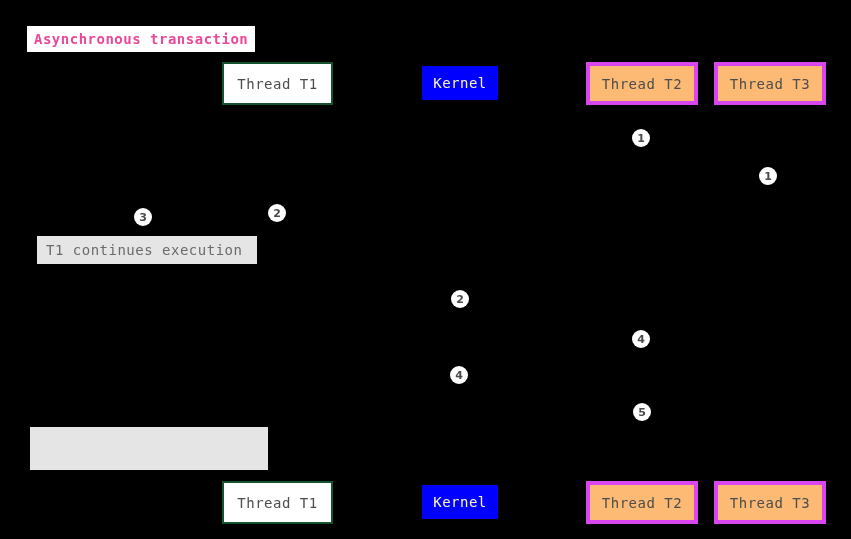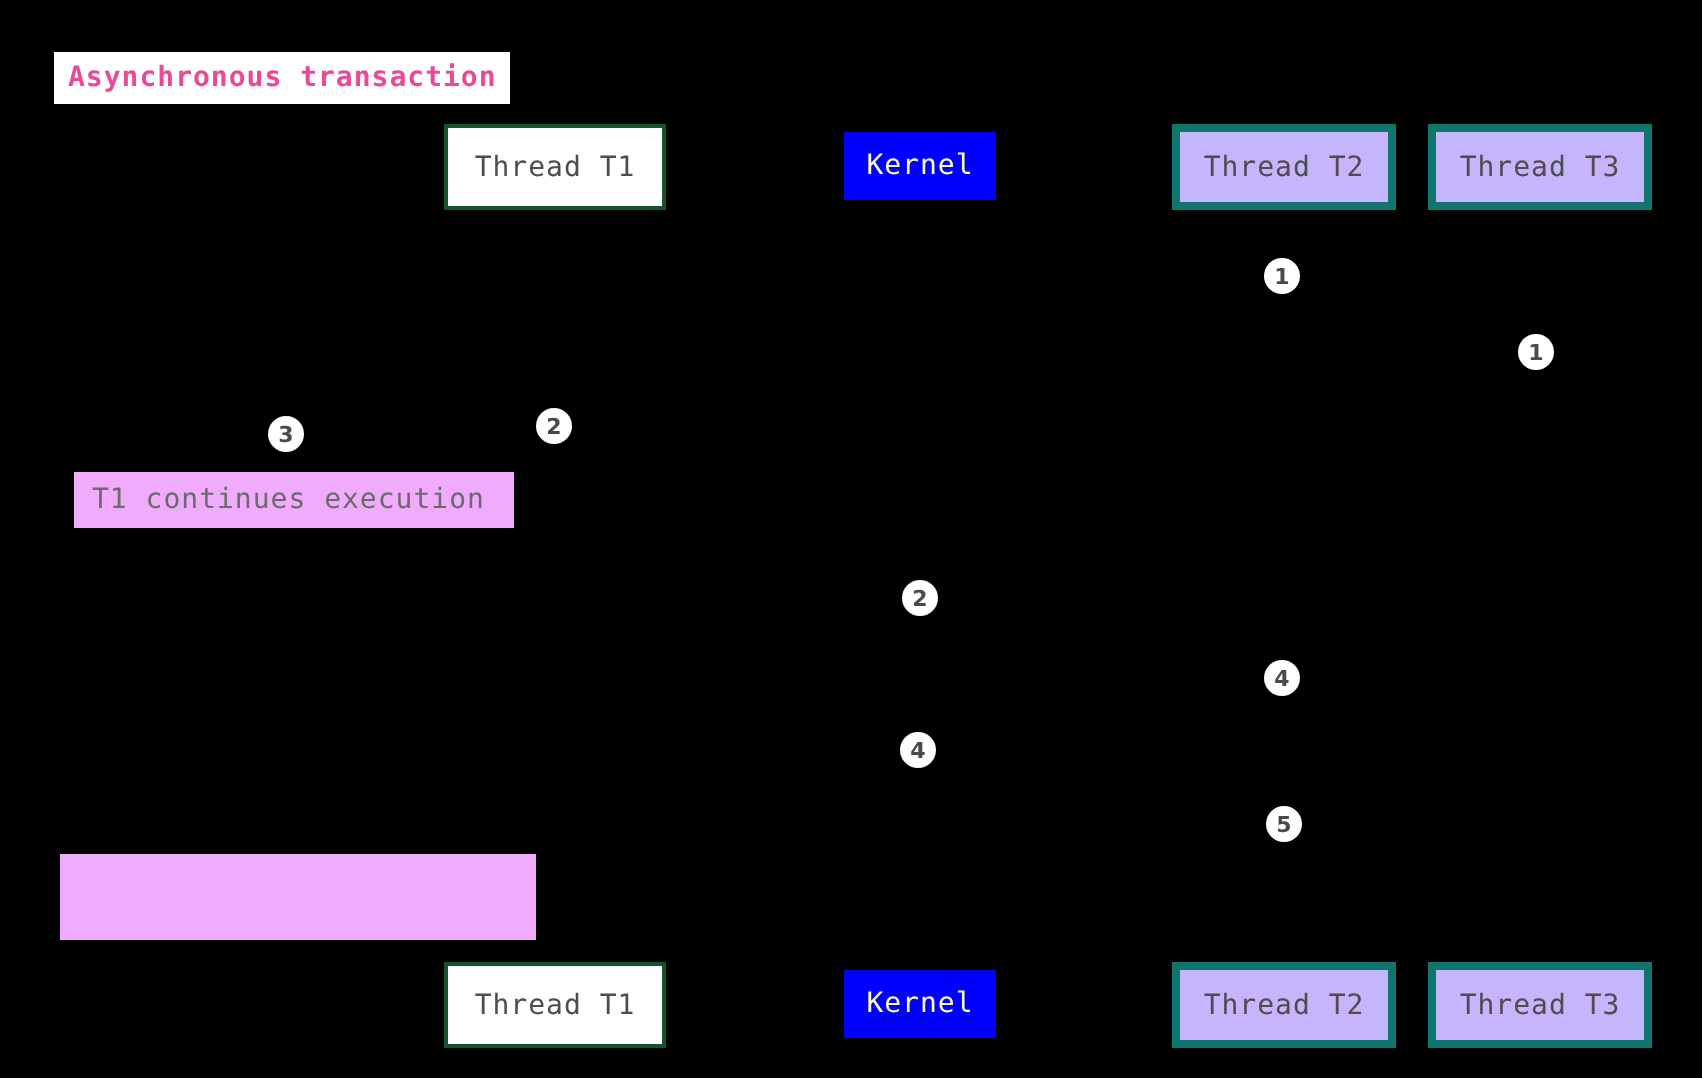--- a/index.html
+++ b/index.html
@@ -43,42 +43,42 @@
     letter-spacing: 0.5px;
     white-space: pre;
     line-height: 1;
   }
   .node-red {
     background: #ffffff;
     border: 2px solid #14532d;
     color: #4d4d4d;
   }
   .node-blue-outline {
-    background: #c4b5fd;
-    border: 4px solid #0f766e;
+    background: #fdba74;
+    border: 4px solid #d946ef;
     color: #4d4d4d;
   }
   .node-blue-fill {
     background: #0000ff;
     border: none;
     color: #fef9c3;
   }
 
   
   .stub {
     position: absolute;
     width: 4px;
     height: 4px;
     background: #000000;
   }
 
   
   .note {
     position: absolute;
-    background: #f0abfc;
+    background: #e5e5e5;
     box-sizing: border-box;
     display: flex;
     align-items: center;
     justify-content: flex-start;
     font-family: "DejaVu Sans Mono", monospace;
     font-size: 14px;
     letter-spacing: 0.5px;
     color: #6b6b6b;
     white-space: pre;
     line-height: 1;

